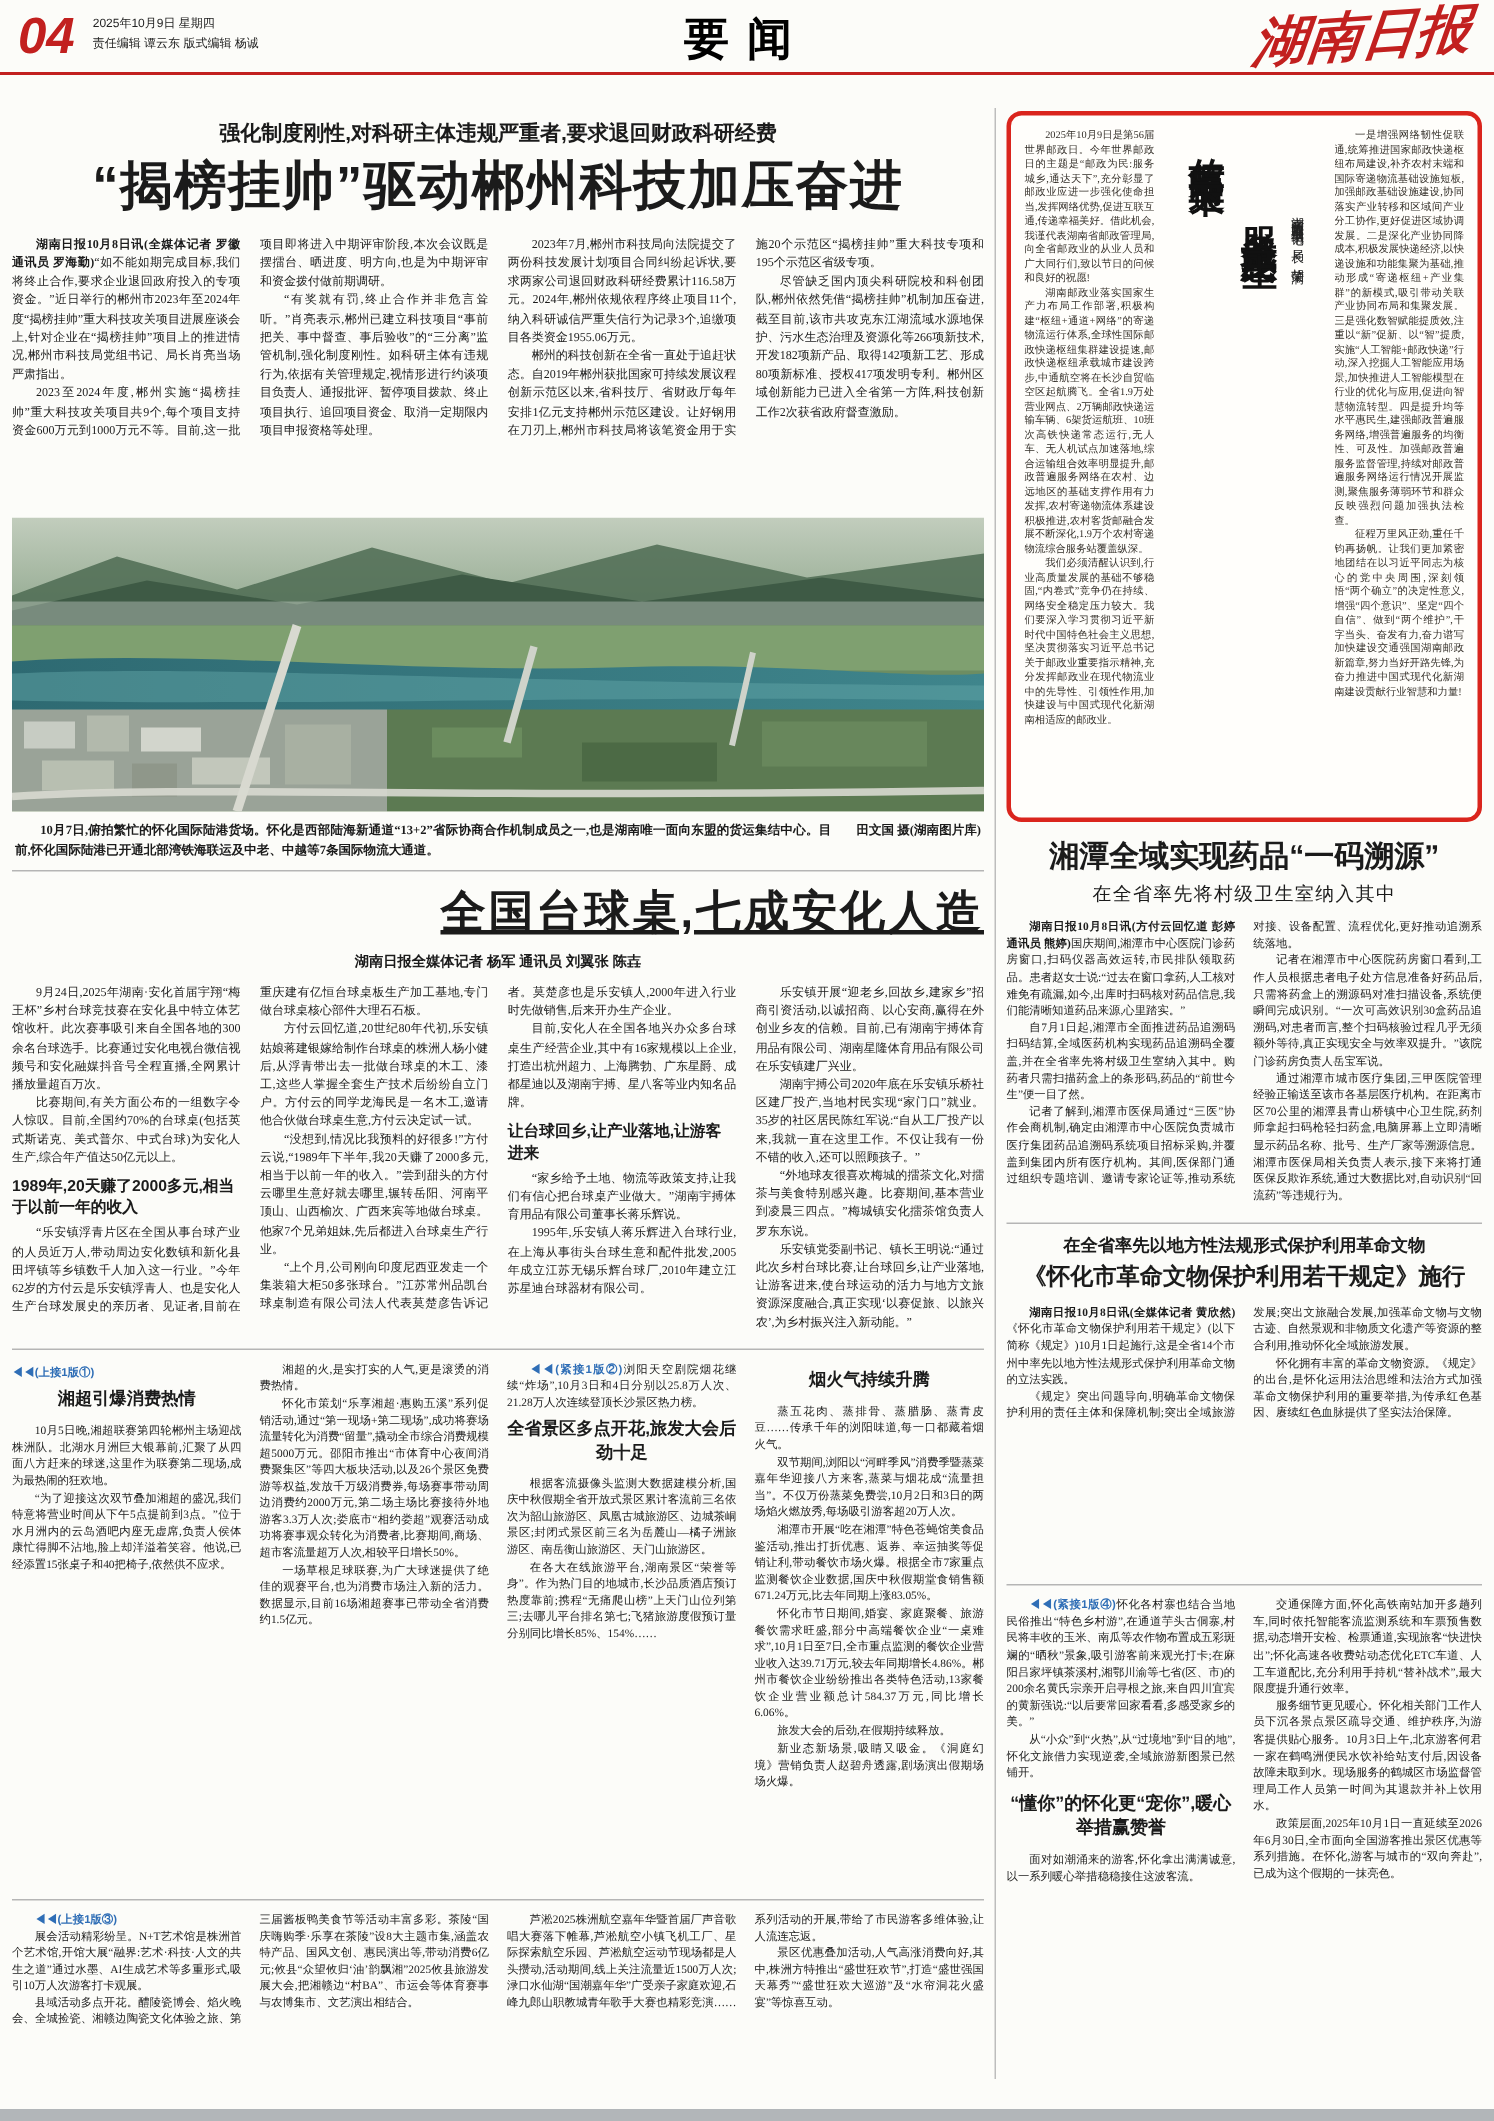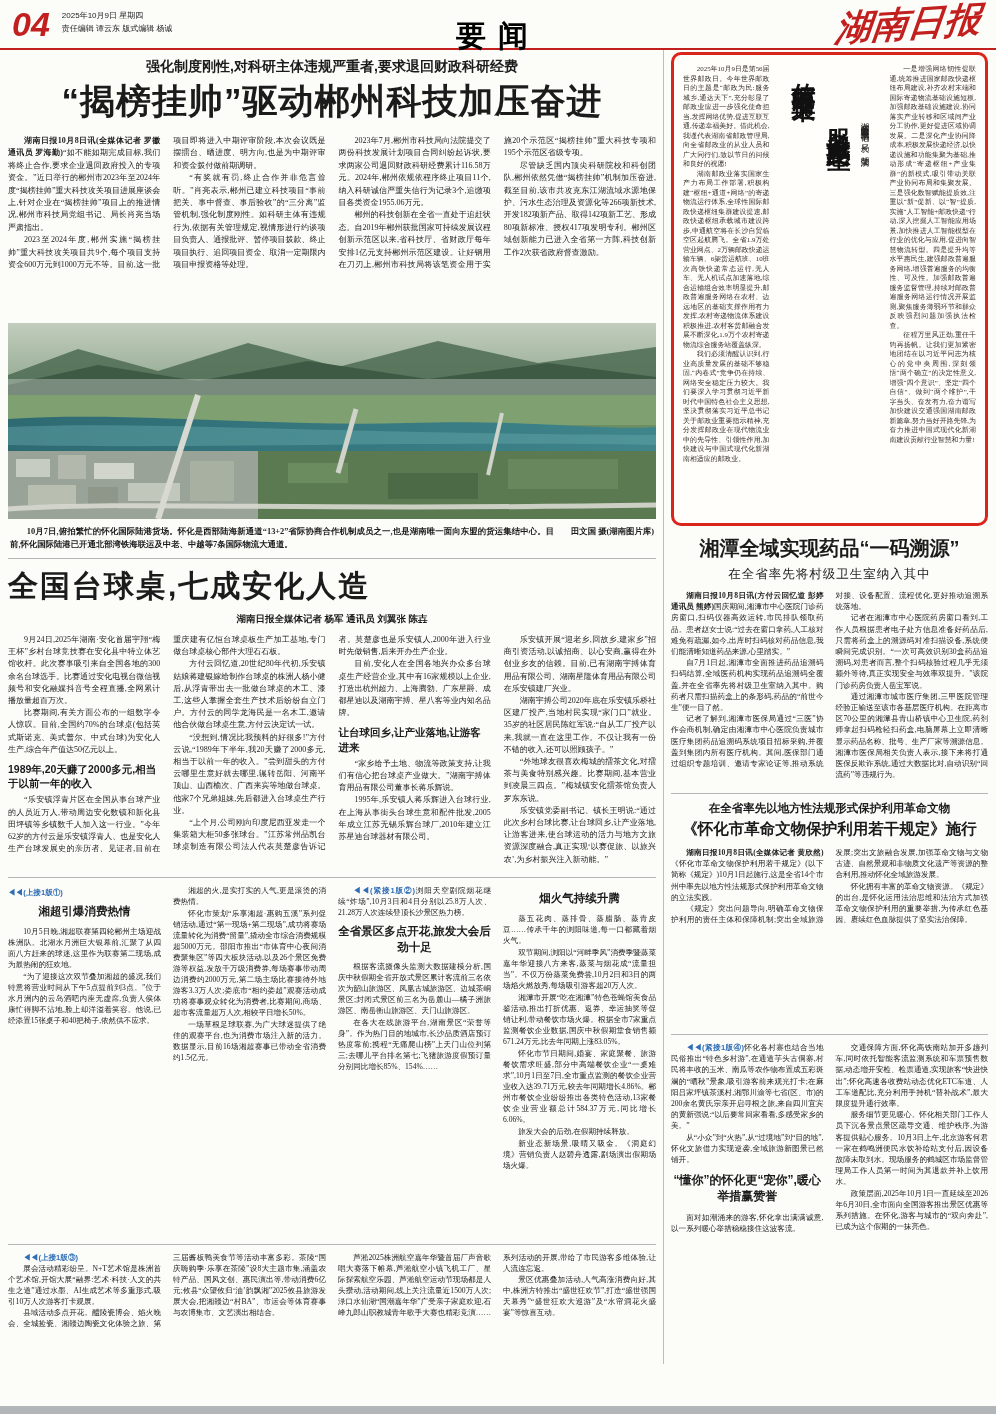--- a/index.html
+++ b/index.html
@@ -2,44 +2,44 @@
 <html><head>
 <meta charset="utf-8">
 <style>
   html,body{margin:0;padding:0;background:#d9d9d9;}
   .page{width:996px;height:1414px;margin:0 auto;background:#fcfcf9;position:relative;
         font-family:"Liberation Serif",serif;color:#1b1b1b;overflow:hidden;}
   
   .hdr{height:50px;padding:4px 12px 12px;border-bottom:2px solid #c2201f;position:relative;box-sizing:border-box;}
   .pageno{color:#c2201f;font:italic 700 34px "Liberation Sans",sans-serif;display:inline-block;line-height:40px;}
   .pub{display:inline-block;vertical-align:top;margin:6px 0 0 8px;font:400 8px "Liberation Sans",sans-serif;color:#222;line-height:1.6;}
-  .sect{position:absolute;left:50%;top:16px;transform:translateX(-50%);
+  .sect{position:absolute;left:50%;top:6px;transform:translateX(-50%);
         font:900 30px "Liberation Sans",sans-serif;letter-spacing:12px;color:#000;}
   .brand{position:absolute;right:16px;top:0;color:#c2201f;
          font:italic 900 36px "Liberation Serif",serif;transform:skewX(-10deg) rotate(-4deg);}
   
-  .content{display:flex;padding:0 8px 0;gap:7px;}
+  .content{display:flex;padding:22px 8px 0;gap:7px;}
   .left{width:648px;flex:none;}
   .vrule{width:1px;background:#bdbdbd;flex:none;}
   .rightcol{flex:1;min-width:0;}
   .rule{border:0;border-top:1px solid #b5b5b5;margin:7px 0;}
   
   p{margin:0;text-indent:2em;text-align:justify;}
   .leadb{font-weight:700;}
   
   .kicker{text-align:center;font:600 14px "Liberation Sans",sans-serif;margin:8px 30px 2px;text-indent:0;}
   .headline1{text-align:center;font:900 35px "Liberation Sans",sans-serif;letter-spacing:1px;margin:3px 0 10px;}
   .body4{columns:4;column-gap:13px;height:182px;overflow:hidden;font-size:8px;line-height:12.4px;}
   
   .photo{margin:4px 0 0;}
   .photo svg{display:block;}
   .caption{font:700 8.4px "Liberation Serif",serif;line-height:13px;margin:6px 2px 0;text-align:justify;text-indent:2em;}
   .credit{float:right;font-weight:700;}
   
-  .headline2{text-align:left;font:900 30px "Liberation Sans",sans-serif;margin:8px 0 6px;letter-spacing:2px;}
+  .headline2{text-align:right;font:900 30px "Liberation Sans",sans-serif;margin:8px 0 6px;letter-spacing:2px;text-decoration:underline;}
   .byline2{text-align:center;font:700 9.5px "Liberation Sans",sans-serif;margin-bottom:8px;}
   .body4b{columns:4;column-gap:13px;height:236px;overflow:hidden;font-size:8px;line-height:12.2px;}
   .colsub{font:700 10.5px "Liberation Sans",sans-serif;line-height:1.35;margin:6px 0 4px;text-indent:0;text-align:left;}
   
   .brow{display:flex;gap:12px;height:352px;overflow:hidden;}
   .bcol{flex:1;min-width:0;font-size:7.6px;line-height:11px;overflow:hidden;}
   .bcol p{margin-bottom:1px;}
   .marker{color:#2f6eb6;font-weight:700;font-family:Liberation Sans, sans-serif;}
   .markerline{text-indent:0;margin:2px 0 2px;}
   .bsub{font:700 11.5px "Liberation Sans",sans-serif;text-align:center;line-height:1.35;margin:6px 0;text-indent:0;}

